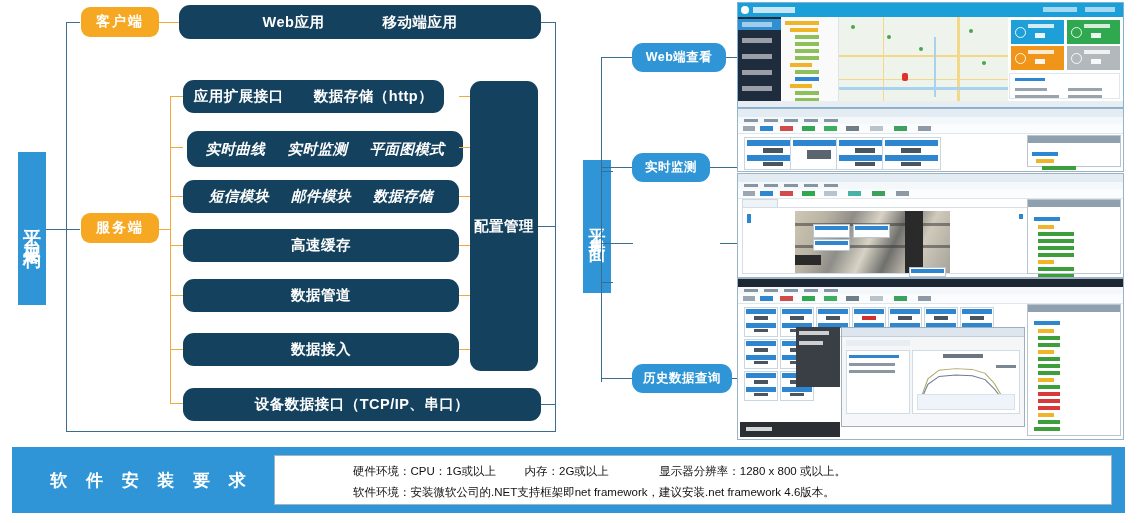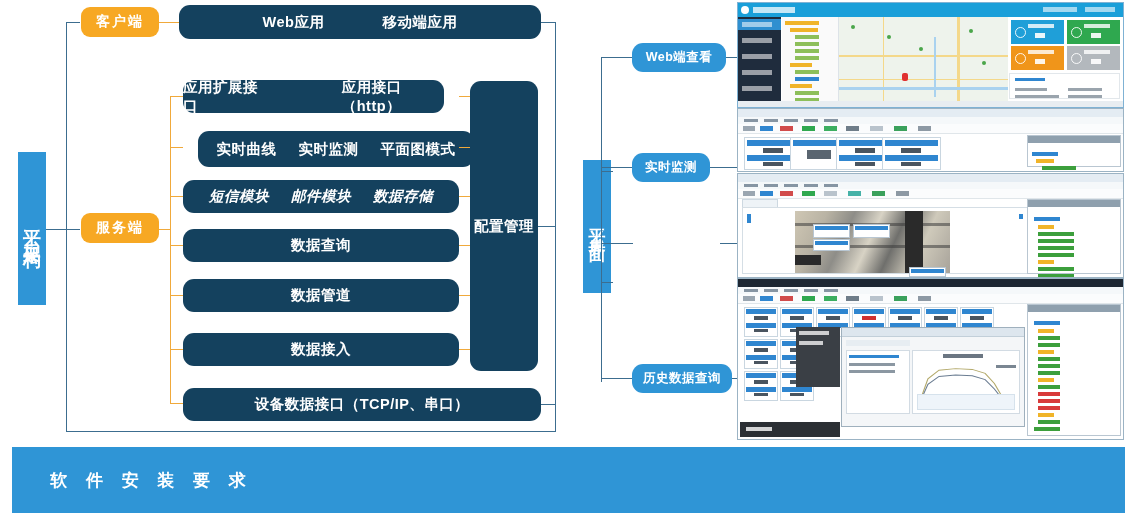--- a/index.html
+++ b/index.html
@@ -210,44 +210,44 @@
   <div class="ln h org abs" style="left:170px;top:295px;width:13px;"></div>
   <div class="ln h org abs" style="left:170px;top:349px;width:13px;"></div>
   <div class="ln h org abs" style="left:170px;top:403px;width:13px;"></div>
 
   <div class="box-navy" id="row-client" style="left:179px;top:5px;width:362px;height:34px;">
     <span class="seg">Web应用</span>
     <span style="display:inline-block;width:58px;"></span>
     <span class="seg">移动端应用</span>
   </div>
 
-  <div class="box-navy" id="row-api" style="left:183px;top:80px;width:261px;height:33px;gap:28px;">
+  <div class="box-navy" id="row-api" style="left:183px;top:80px;width:261px;height:33px;">
     <span class="seg">应用扩展接口</span>
     <span style="display:inline-block;width:30px;"></span>
-    <span class="seg">应用接口（http）</span>
-  </div>
-
-  <div class="box-navy" id="row-monitor" style="left:198px;top:131px;width:276px;height:36px;">
+    <span class="seg">数据存储（http）</span>
+  </div>
+
+  <div class="box-navy" id="row-monitor" style="left:187px;top:131px;width:276px;height:36px;font-style:italic;">
     <span class="seg">实时曲线</span>
     <span style="display:inline-block;width:22px;"></span>
     <span class="seg">实时监测</span>
     <span style="display:inline-block;width:22px;"></span>
     <span class="seg">平面图模式</span>
   </div>
 
   <div class="box-navy" id="row-notify" style="left:183px;top:180px;width:276px;height:33px;font-style:italic;">
     <span class="seg">短信模块</span>
     <span style="display:inline-block;width:22px;"></span>
     <span class="seg">邮件模块</span>
     <span style="display:inline-block;width:22px;"></span>
     <span class="seg">数据存储</span>
   </div>
 
   <div class="box-navy" id="row-cache" style="left:183px;top:229px;width:276px;height:33px;">
-    <span class="seg">数据查询</span>
+    <span class="seg">高速缓存</span>
   </div>
 
   <div class="box-navy" id="row-pipeline" style="left:183px;top:279px;width:276px;height:33px;">
     <span class="seg">数据管道</span>
   </div>
 
   <div class="box-navy" id="row-ingest" style="left:183px;top:333px;width:276px;height:33px;">
     <span class="seg">数据接入</span>
   </div>
 
@@ -629,15 +629,27 @@
       <div class="tr" style="top:94px;width:22px;"></div>
       <div class="tr" style="top:101px;width:22px;"></div>
       <div class="tf" style="top:108px;left:10px;width:16px;"></div>
       <div class="tn" style="top:115px;width:22px;"></div>
       <div class="tn" style="top:122px;left:6px;width:26px;"></div>
     </div>
   </div>
 
   <div id="bottom-banner">
     <div id="banner-title">软 件 安 装 要 求</div>
+    <div id="banner-card">
+      <div class="banner-line">
+        <span>硬件环境：CPU：1G或以上</span>
+        <span class="gap"></span>
+        <span>内存：2G或以上</span>
+        <span class="gap" style="width:44px;"></span>
+        <span>显示器分辨率：1280 x 800 或以上。</span>
+      </div>
+      <div class="banner-line">
+        <span>软件环境：安装微软公司的.NET支持框架即net framework，建议安装.net framework 4.6版本。</span>
+      </div>
+    </div>
   </div>
 
 </div>
 
 </body></html>

